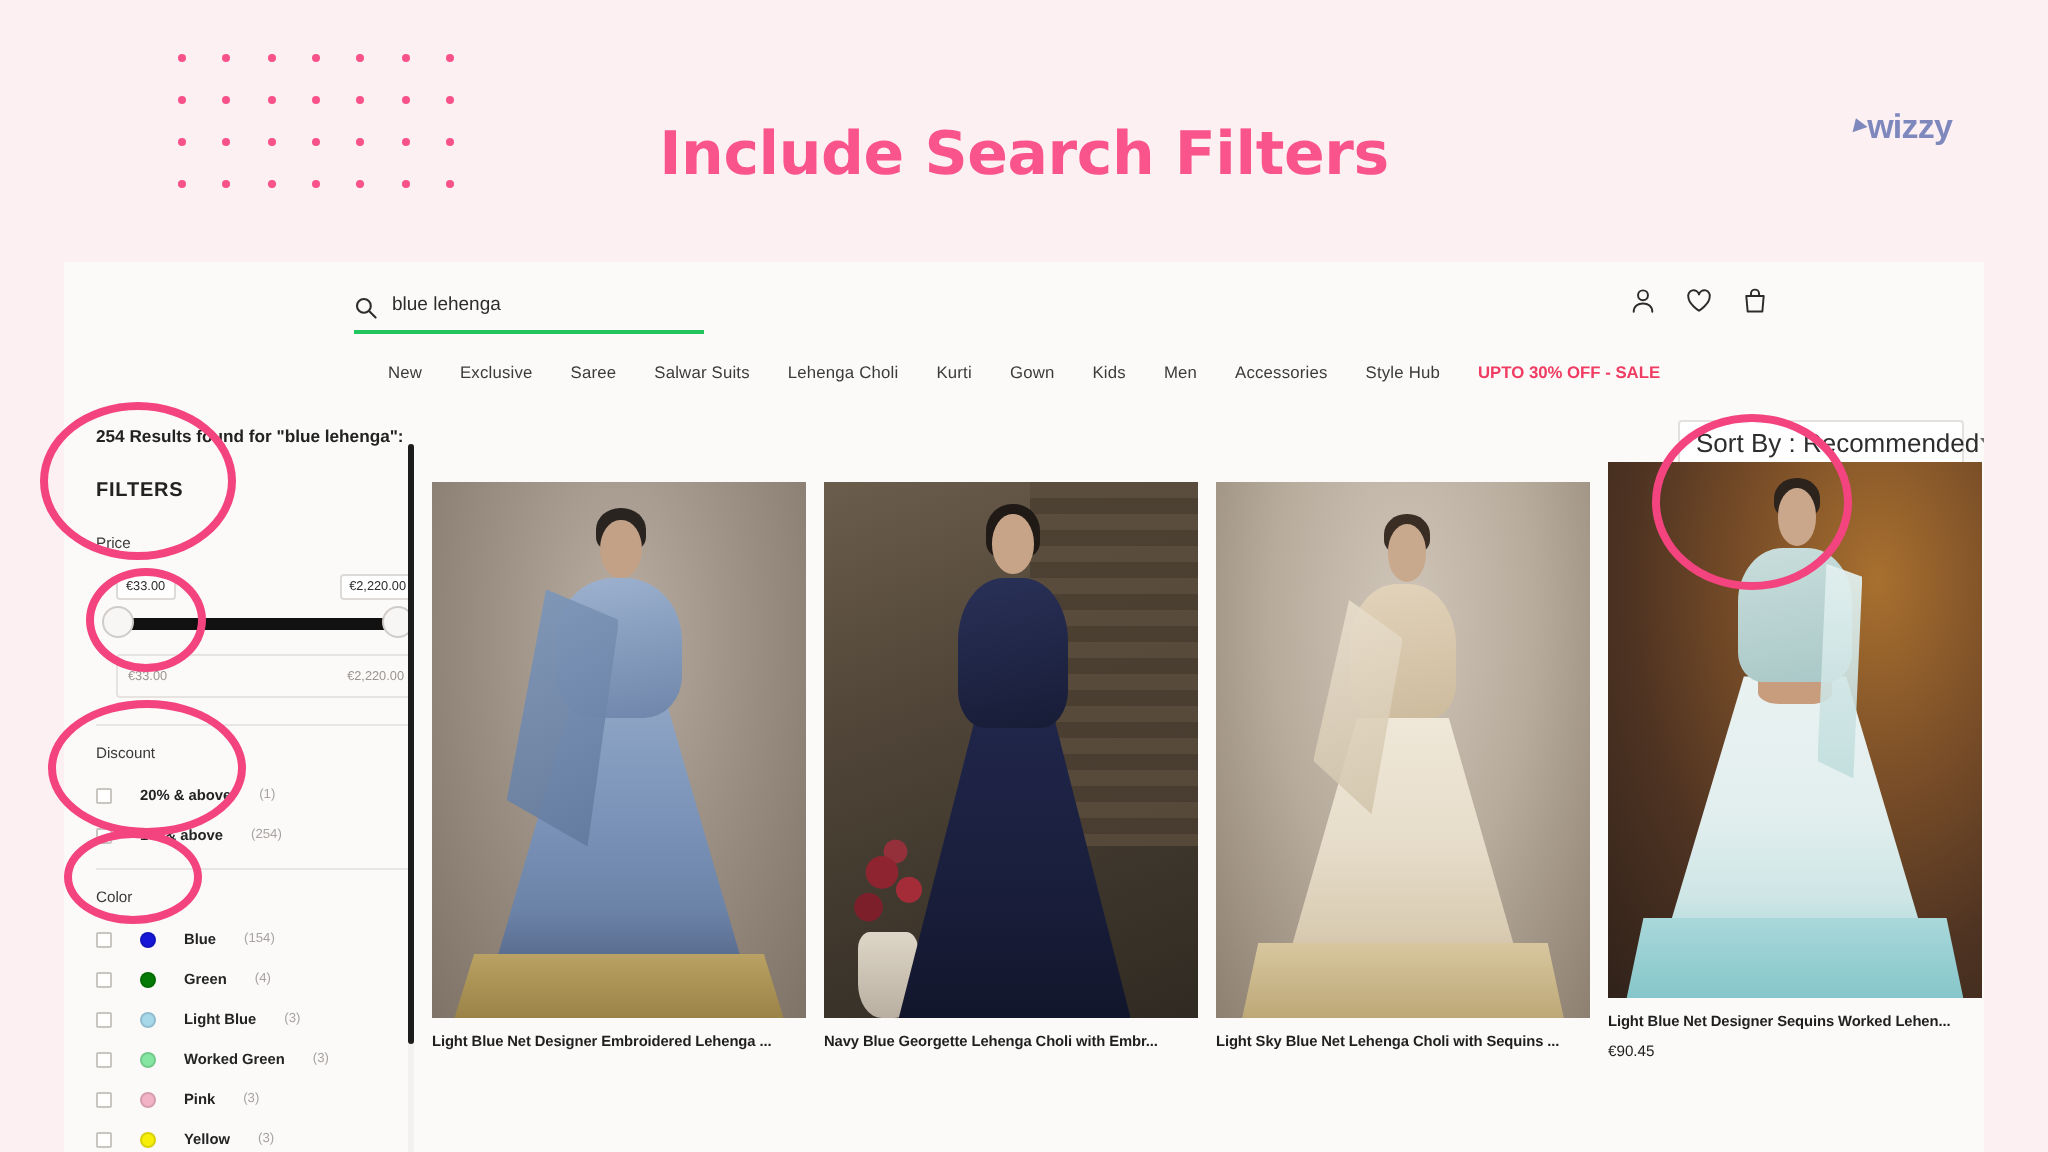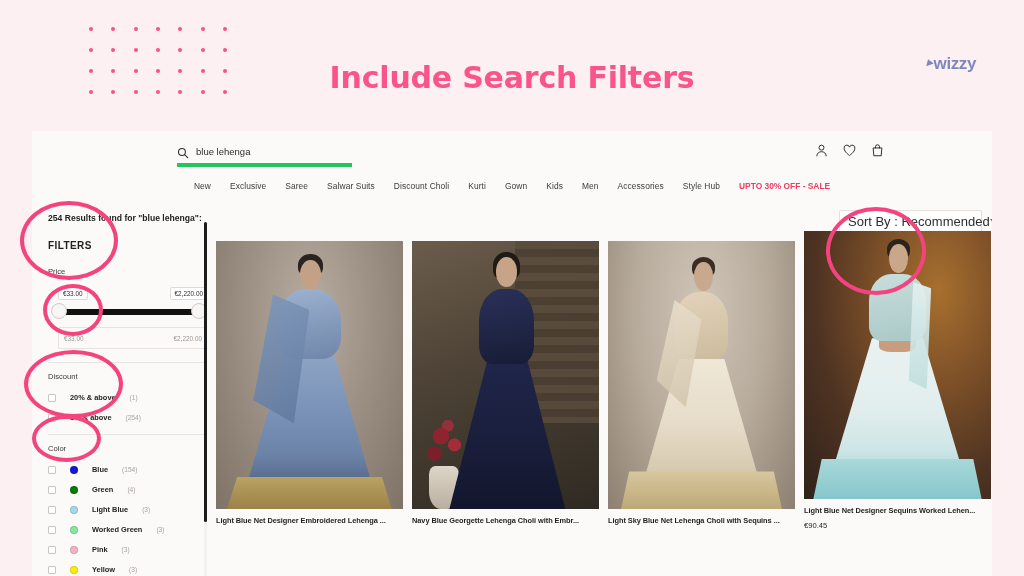--- a/index.html
+++ b/index.html
@@ -56,21 +56,21 @@
     width: 960px; height: 445px;
     background: #fbfaf9;
     overflow: hidden;
   }
 
   
   .app-header { position: relative; height: 47px; }
   .searchbox {
     position: absolute; left: 145px; top: 12px;
     width: 175px; height: 24px;
-    border-bottom: 4px solid #22c55e;
+    border-bottom: 2px solid #22c55e;
     display: flex; align-items: center; gap: 7px;
   }
   .search-icon { width: 12px; height: 12px; flex: 0 0 auto; }
   .search-icon svg { display: block; }
   .search-val {
     font-size: 9.5px; color: #2d2d2d; line-height: 1;
     padding-bottom: 3px; white-space: nowrap;
   }
   .header-icons {
     position: absolute; right: 107px; top: 12px;
@@ -419,21 +419,21 @@
           </svg>
         </span>
       </div>
     </div>
 
     <div class="app-nav">
       <span class="nav-item">New</span>
       <span class="nav-item">Exclusive</span>
       <span class="nav-item">Saree</span>
       <span class="nav-item">Salwar Suits</span>
-      <span class="nav-item">Discount Choli</span>
+      <span class="nav-item">Lehenga Choli</span>
       <span class="nav-item">Kurti</span>
       <span class="nav-item">Gown</span>
       <span class="nav-item">Kids</span>
       <span class="nav-item">Men</span>
       <span class="nav-item">Accessories</span>
       <span class="nav-item">Style Hub</span>
       <span class="nav-item sale">UPTO 30% OFF - SALE</span>
     </div>
 
     <div class="app-body">

